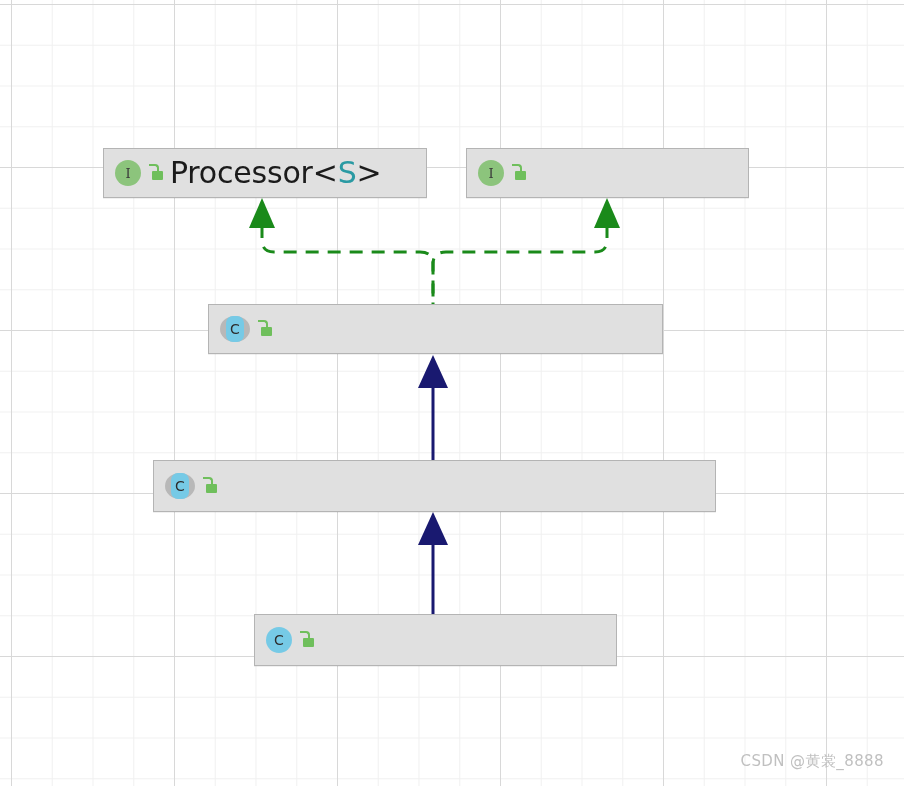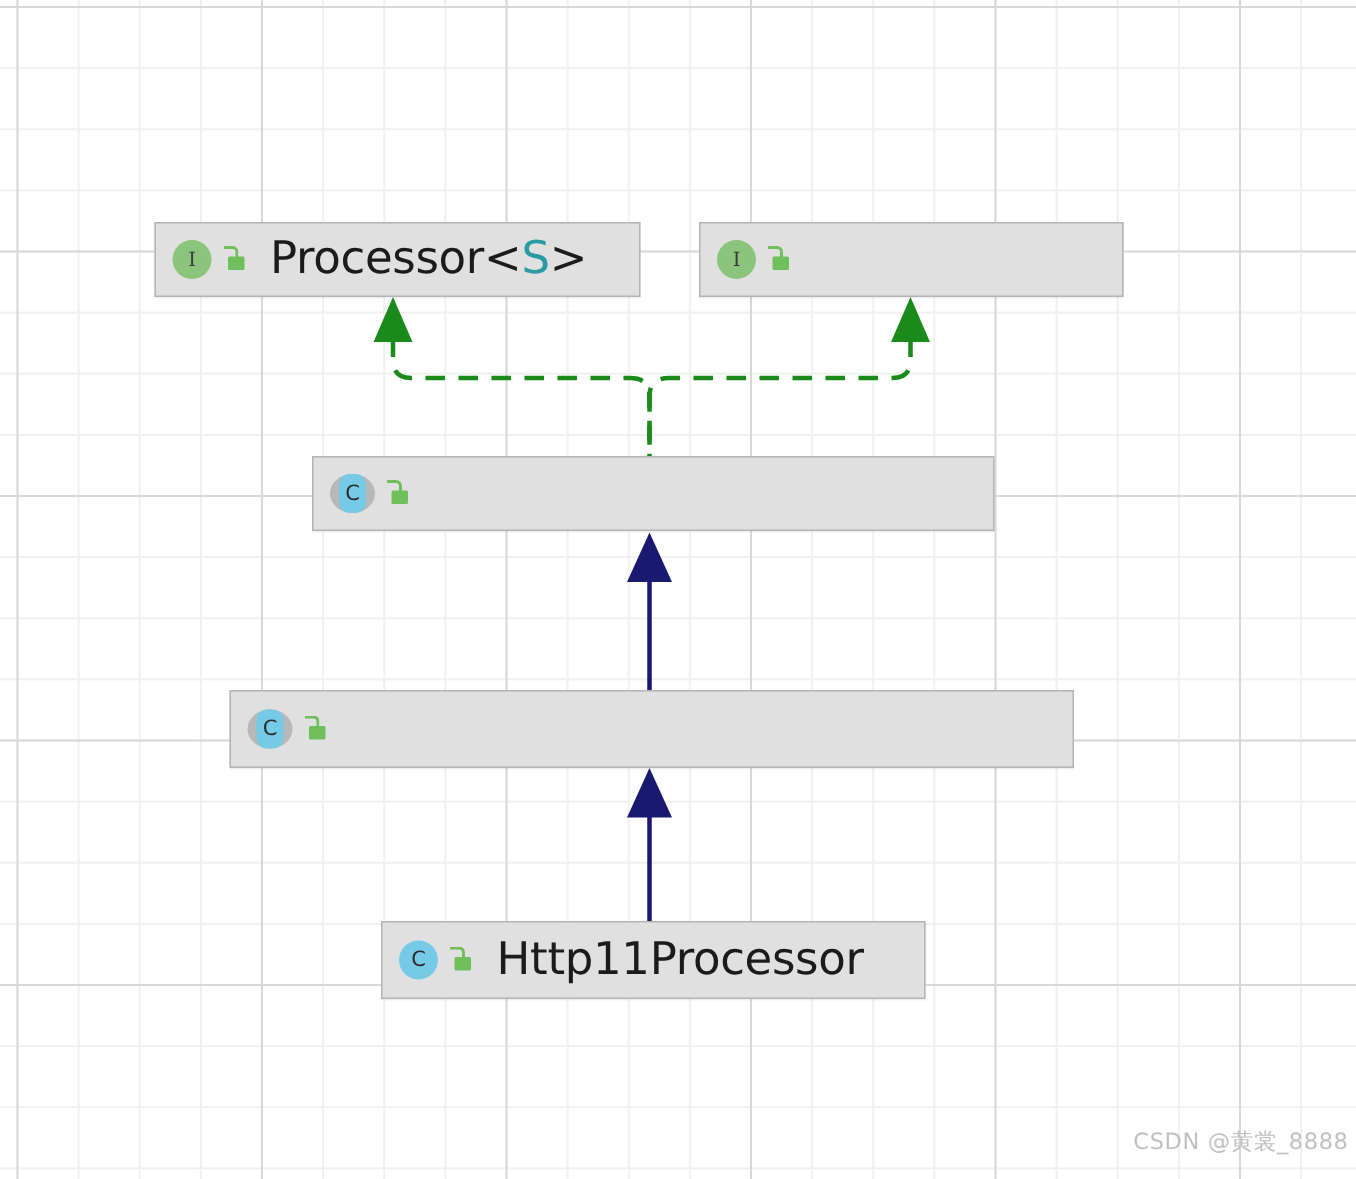--- a/index.html
+++ b/index.html
@@ -153,36 +153,36 @@
     position: absolute;
     left: 4px;
     top: 7px;
     width: 11px;
     height: 9px;
     background: #6fbf5c;
     border-radius: 1px;
   }
 
   .node-label {
-    margin-left: 16px;
+    margin-left: 6px;
     font-size: 30px;
     color: #1b1b1b;
     letter-spacing: -0.2px;
     line-height: 1;
   }
   .node-label .generic-bracket {
     color: #1b1b1b;
   }
   .node-label .generic-param {
     color: #2a9aa3;
   }
 
   #watermark {
     position: absolute;
-    right: 5px;
+    right: 20px;
     bottom: 15px;
     font-size: 15px;
     color: #c0c0c0;
     letter-spacing: 0.4px;
     white-space: nowrap;
   }
 </style>
 </head>
 <body>
 
@@ -269,18 +269,17 @@
   <div class="uml-node" style="left:254px; top:614px; width:363px; height:52px;">
     <div class="node-icons">
       <span class="icon-class">
         <span class="glyph">C</span>
       </span>
       <span class="icon-padlock">
         <span class="shackle"></span>
           <span class="body"></span>
       </span>
     </div>
-    <span class="node-label"><span>Http11Processor</span><span class="generic-bracket"></span><span class="generic-param"></span><span class="generic-bracket"></span></span>
   </div>
 
   <div id="watermark">CSDN @黄裳_8888</div>
 
 </div>
 
 </body></html>

